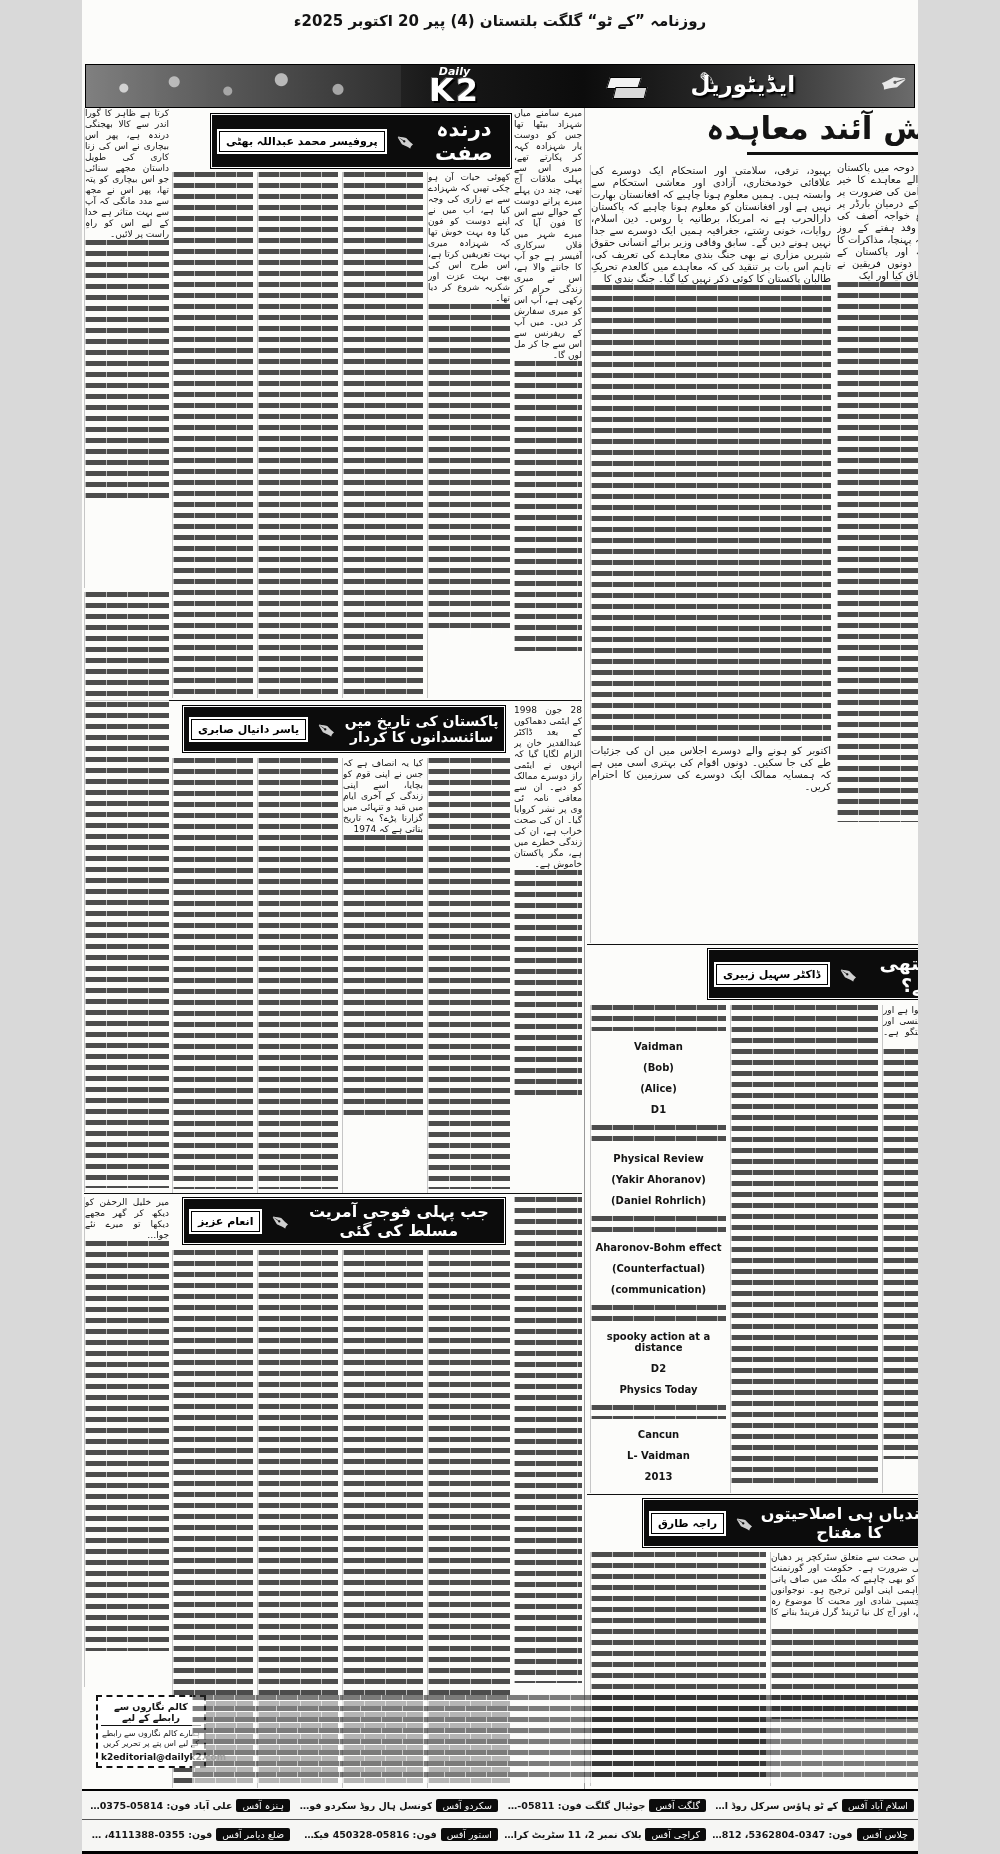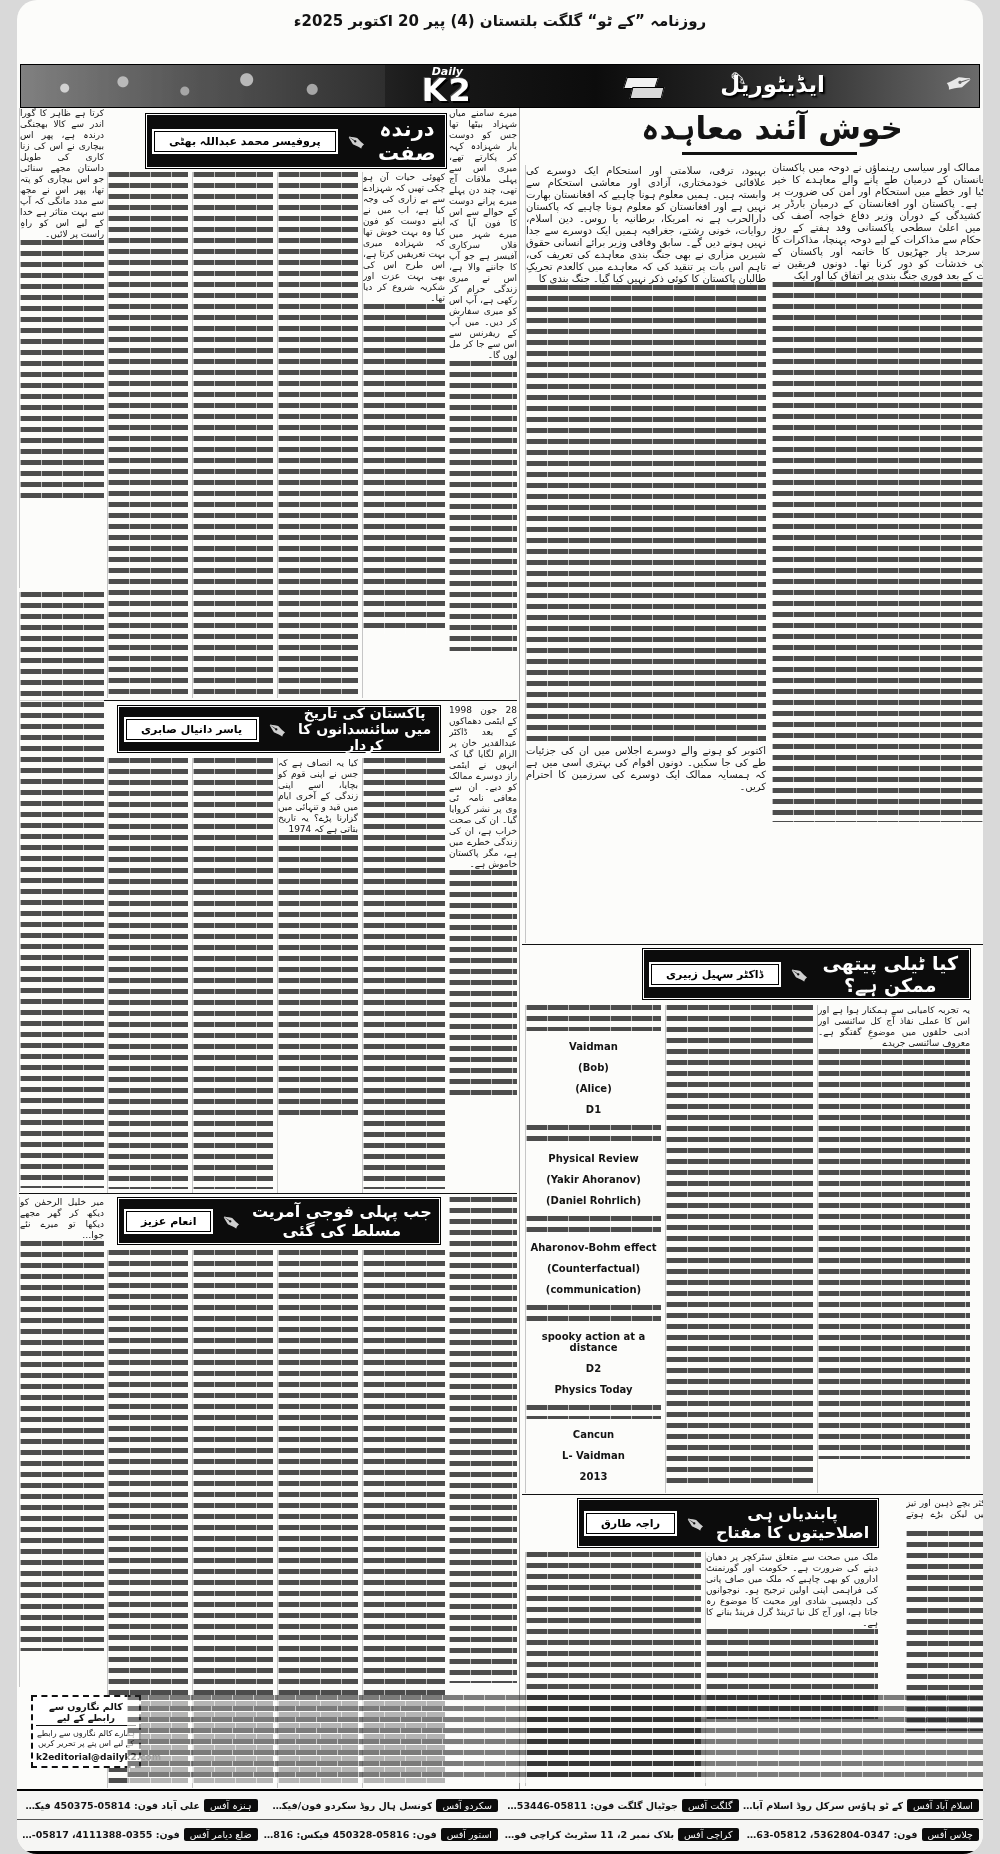--- a/index.html
+++ b/index.html
@@ -1,17 +1,17 @@
 <!DOCTYPE html>
 <html lang="ur" dir="rtl"><head>
 <meta charset="utf-8">
 <style>
   html,body{margin:0;padding:0;background:#d9d9d9;}
-  .page{position:relative;width:966px;height:1854px;margin:0 auto;background:#fcfcfa;
-        font-family:"DejaVu Sans",sans-serif;color:#141414;direction:rtl;overflow:hidden;border-radius:20px;}
+  .page{position:relative;width:836px;height:1854px;margin:0 auto;background:#fcfcfa;
+        font-family:"DejaVu Sans",sans-serif;color:#141414;direction:rtl;overflow:hidden;}
   
   .dateline{position:absolute;top:12px;left:0;right:0;text-align:center;
             font-size:15px;font-weight:bold;letter-spacing:.2px;}
   .masthead{position:absolute;top:64px;left:3px;right:3px;height:42px;background:
       linear-gradient(90deg,#9a9a9a 0%,#4a4a4a 18%,#191919 42%,#0c0c0c 60%,#2e2e2e 80%,#6b6b6b 100%);
       border:1px solid #000;overflow:hidden;}
   .crowd{position:absolute;left:0;top:0;width:38%;height:100%;opacity:.8;background:
       radial-gradient(circle at 12% 55%,#e5e5e5 0 4px,transparent 5px),
       radial-gradient(circle at 28% 40%,#cfcfcf 0 5px,transparent 6px),
       radial-gradient(circle at 45% 62%,#bdbdbd 0 4px,transparent 5px),
@@ -33,21 +33,21 @@
   .penBig{position:absolute;right:6px;top:-2px;color:#e8e8e8;font-size:34px;transform:rotate(-18deg);z-index:2;}
   
   .vrule{position:absolute;width:1px;background:#9a9a9a;}
   .hline{position:absolute;height:2px;background:#111;}
   
   .artHead{position:absolute;background:#0c0c0c;border:1px solid #000;
       box-shadow:inset 0 0 0 1px #fff,inset 0 0 0 3px #0c0c0c;display:flex;align-items:center;z-index:4;}
   .artHead .title{flex:1;text-align:center;color:#fff;font-weight:bold;}
   .artHead .penIco{color:#cfcfcf;font-size:24px;transform:rotate(215deg);margin:0 2px;flex:0 0 auto;}
   .chip{flex:0 0 auto;background:#fff;color:#000;border:1px solid #000;outline:2px solid #fff;
-      font-weight:bold;font-size:11px;padding:3px 14px;margin:0 8px;white-space:nowrap;}
+      font-weight:bold;font-size:11px;padding:3px 6px;margin:0 8px;white-space:nowrap;}
   
   .edTitle{position:absolute;text-align:center;font-size:31px;font-weight:bold;}
   .edUnderline{position:absolute;height:3px;background:#111;}
   
   .col{position:absolute;overflow:hidden;}
   .col.ruleL{border-left:1px solid #c6c6c6;}
   .excerpt{font-size:10px;line-height:12px;text-align:justify;text-justify:inter-word;}
   .excerpt.tiny{font-size:9px;line-height:11px;}
   .fill{width:100%;opacity:.82;background:
       repeating-linear-gradient(90deg,rgba(255,255,255,.6) 0 1px,rgba(255,255,255,0) 1px 21px),

